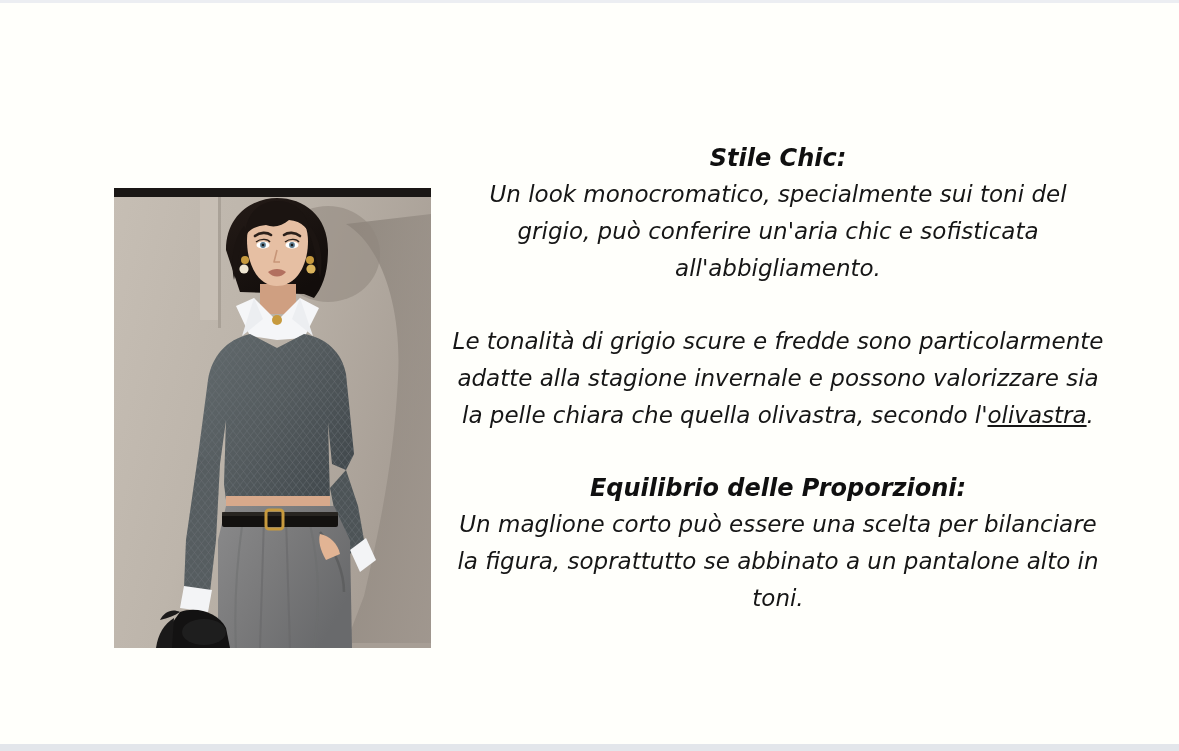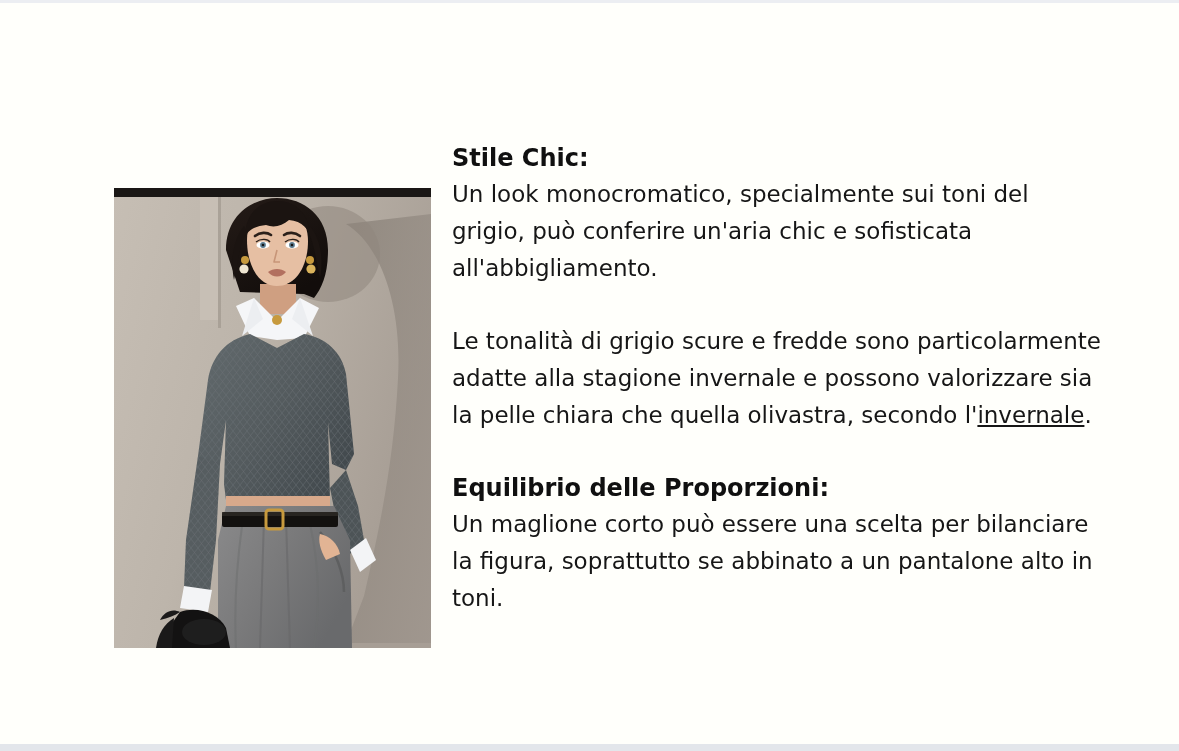--- a/index.html
+++ b/index.html
@@ -64,23 +64,24 @@
     background: #b4aca2;
   }
   .photo svg { display: block; width: 100%; height: 100%; }
 
   
   .text-col {
     position: absolute;
     left: 452px;
     top: 140px;
     width: 652px;
-    text-align: left;
+    text-align: center;
     color: #141414;
     font-family: "DejaVu Sans", sans-serif;
+    font-style: italic;
   }
 
   .sec-heading {
     font-size: 24px;
     line-height: 36px;
     font-weight: bold;
     color: #101010;
     margin: 0;
   }
 
@@ -232,21 +233,21 @@
   <div class="text-col">
 
     <div>
       <div class="sec-heading">Stile Chic:</div>
       <div class="sec-body">Un look monocromatico, specialmente sui toni del grigio, può conferire un'aria chic e sofisticata all'abbigliamento.</div>
     </div>
 
     <div class="block-gap"></div>
 
     <div>
-      <div class="sec-body"><span>Le tonalità di grigio scure e fredde sono particolarmente adatte alla stagione invernale e possono valorizzare sia la pelle chiara che quella olivastra, secondo l'</span><a class="inline-link">invernale</a><span>.</span></div>
+      <div class="sec-body"><span>Le tonalità di grigio scure e fredde sono particolarmente adatte alla stagione invernale e possono valorizzare sia la pelle chiara che quella olivastra, secondo l'</span><a class="inline-link">olivastra</a><span>.</span></div>
     </div>
 
     <div class="block-gap"></div>
 
     <div>
       <div class="sec-heading">Equilibrio delle Proporzioni:</div>
       <div class="sec-body">Un maglione corto può essere una scelta per bilanciare la figura, soprattutto se abbinato a un pantalone alto in toni.</div>
     </div>
 
   </div>

